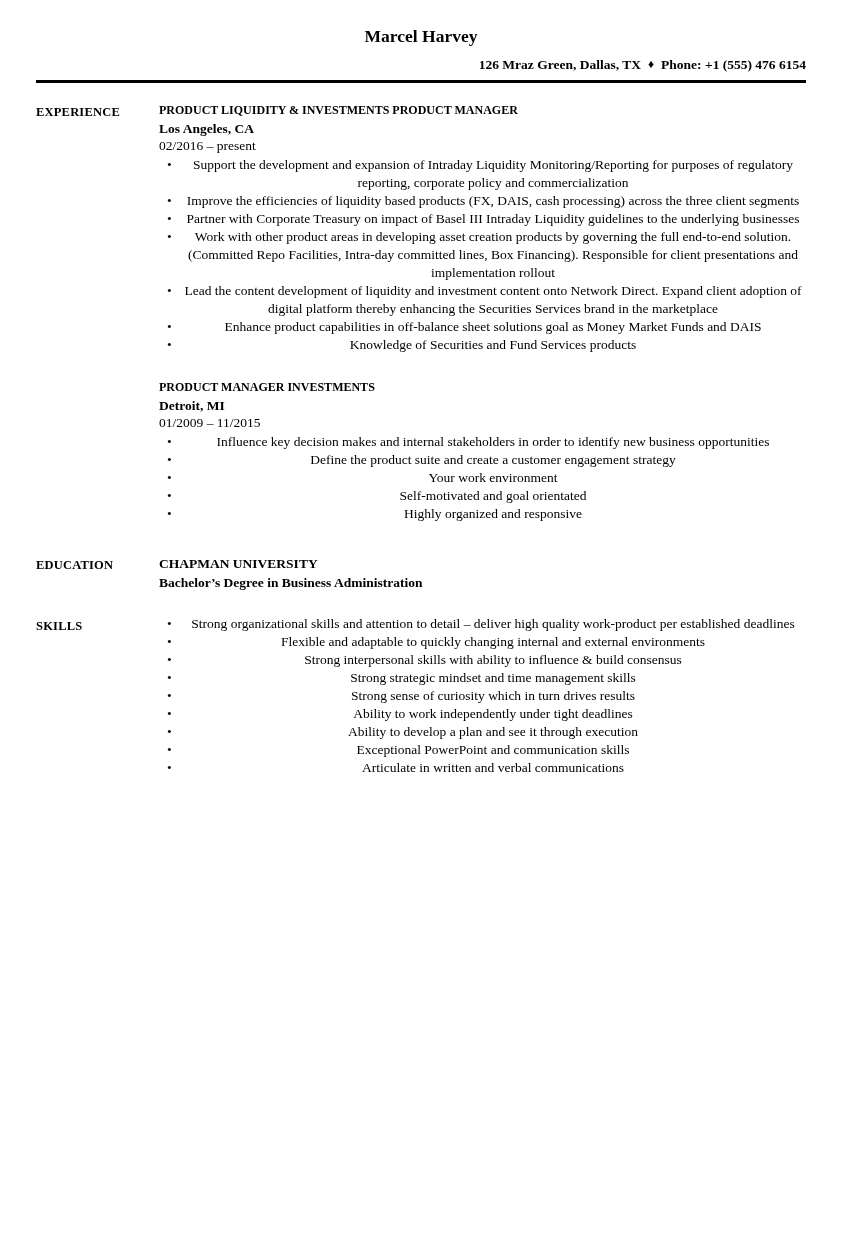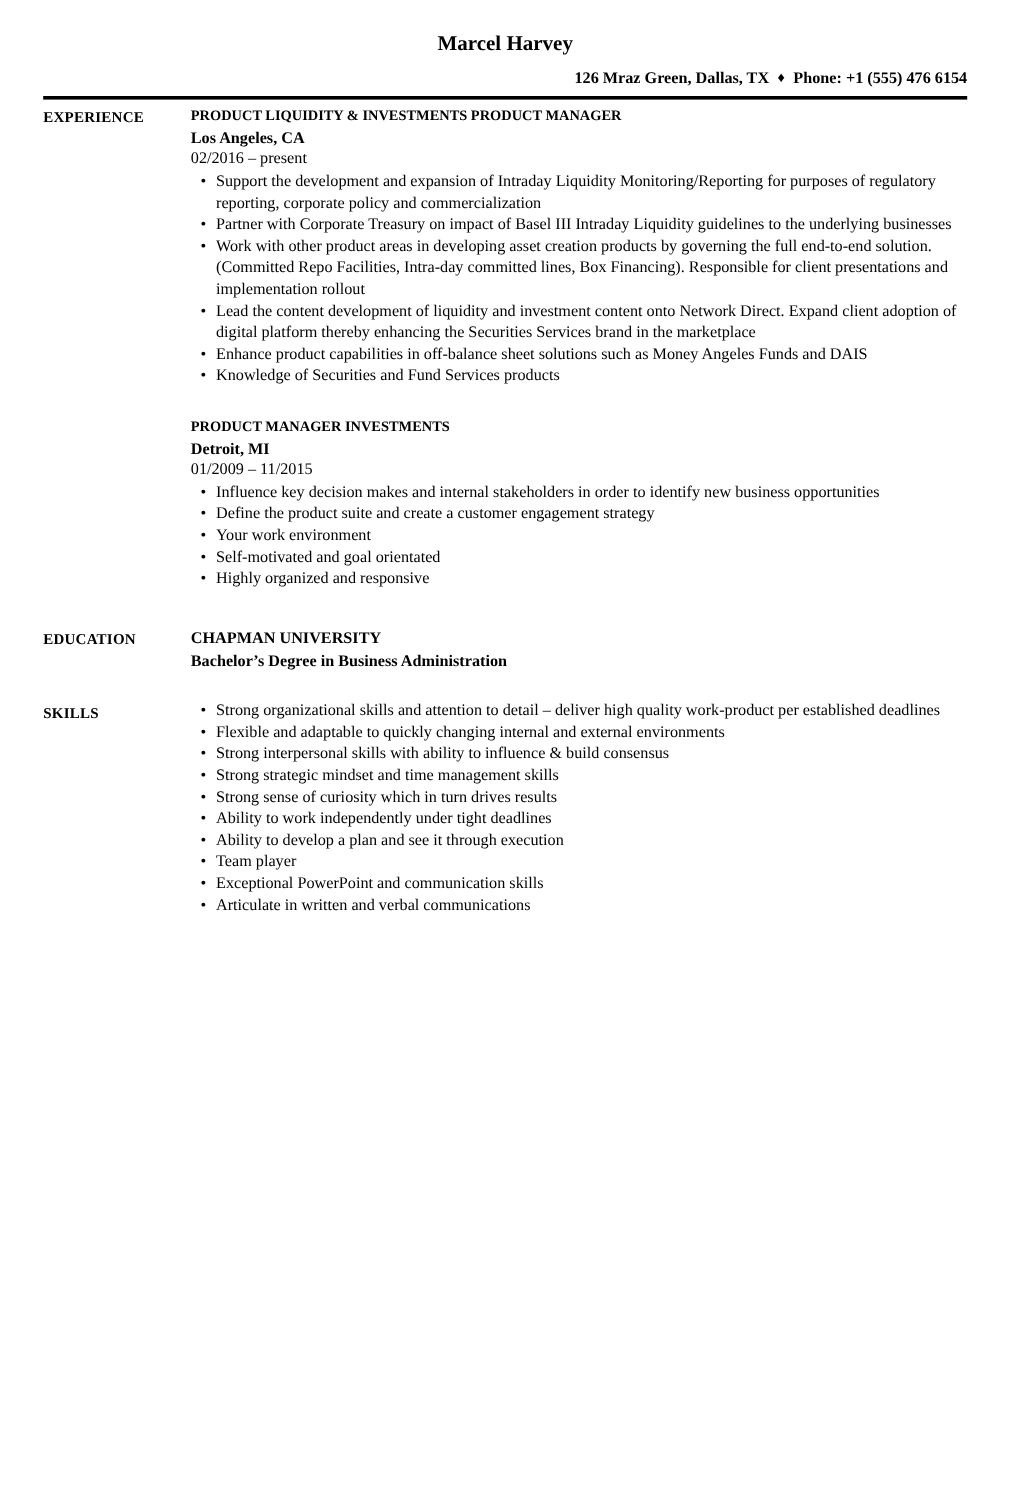--- a/index.html
+++ b/index.html
@@ -42,21 +42,21 @@
     font-size: 12px;
     vertical-align: 1px;
   }
   .rule {
     border: none;
     border-top: 3px solid #000000;
     margin: 7px 0 0 0;
   }
   
   .main {
-    margin-top: 4px;
+    margin-top: 18px;
   }
   .section-row {
     display: flex;
     align-items: flex-start;
   }
   .section-label {
     flex: 0 0 123px;
     width: 123px;
     font-size: 12.5px;
     font-weight: bold;
@@ -86,20 +86,21 @@
   }
   .job-dates {
     line-height: 16px;
     margin-bottom: 2px;
   }
   
   ul.bullets {
     list-style: none;
     margin: 0;
     padding: 0;
+    text-align: center;
   }
   ul.bullets li {
     position: relative;
     padding-left: 21px;
   }
   ul.bullets li::before {
     content: "\2022";
     position: absolute;
     left: 8px;
     top: 0;
@@ -132,24 +133,25 @@
     <div class="section-row">
       <div class="section-label">EXPERIENCE</div>
       <div class="section-content">
 
         <div class="job">
           <h2 class="job-title">PRODUCT LIQUIDITY &amp; INVESTMENTS PRODUCT MANAGER</h2>
           <div class="job-location">Los Angeles, CA</div>
           <div class="job-dates">02/2016 – present</div>
           <ul class="bullets">
             <li>Support the development and expansion of Intraday Liquidity Monitoring/Reporting for purposes of regulatory reporting, corporate policy and commercialization</li>
+            <li>Improve the efficiencies of liquidity based products (FX, DAIS, cash processing) across the three client segments</li>
             <li>Partner with Corporate Treasury on impact of Basel III Intraday Liquidity guidelines to the underlying businesses</li>
             <li>Work with other product areas in developing asset creation products by governing the full end-to-end solution. (Committed Repo Facilities, Intra-day committed lines, Box Financing). Responsible for client presentations and implementation rollout</li>
             <li>Lead the content development of liquidity and investment content onto Network Direct. Expand client adoption of digital platform thereby enhancing the Securities Services brand in the marketplace</li>
-            <li>Enhance product capabilities in off-balance sheet solutions such as Money Angeles Funds and DAIS</li>
+            <li>Enhance product capabilities in off-balance sheet solutions goal as Money Market Funds and DAIS</li>
             <li>Knowledge of Securities and Fund Services products</li>
           </ul>
         </div>
 
         <div class="job">
           <h2 class="job-title">PRODUCT MANAGER INVESTMENTS</h2>
           <div class="job-location">Detroit, MI</div>
           <div class="job-dates">01/2009 – 11/2015</div>
           <ul class="bullets">
             <li>Influence key decision makes and internal stakeholders in order to identify new business opportunities</li>
@@ -175,21 +177,20 @@
       <div class="section-label">SKILLS</div>
       <div class="section-content">
         <ul class="bullets">
           <li>Strong organizational skills and attention to detail – deliver high quality work-product per established deadlines</li>
           <li>Flexible and adaptable to quickly changing internal and external environments</li>
           <li>Strong interpersonal skills with ability to influence &amp; build consensus</li>
           <li>Strong strategic mindset and time management skills</li>
           <li>Strong sense of curiosity which in turn drives results</li>
           <li>Ability to work independently under tight deadlines</li>
           <li>Ability to develop a plan and see it through execution</li>
-          <li>Team player</li>
           <li>Exceptional PowerPoint and communication skills</li>
           <li>Articulate in written and verbal communications</li>
         </ul>
       </div>
     </div>
 
   </div>
 </div>
 
 </body></html>

